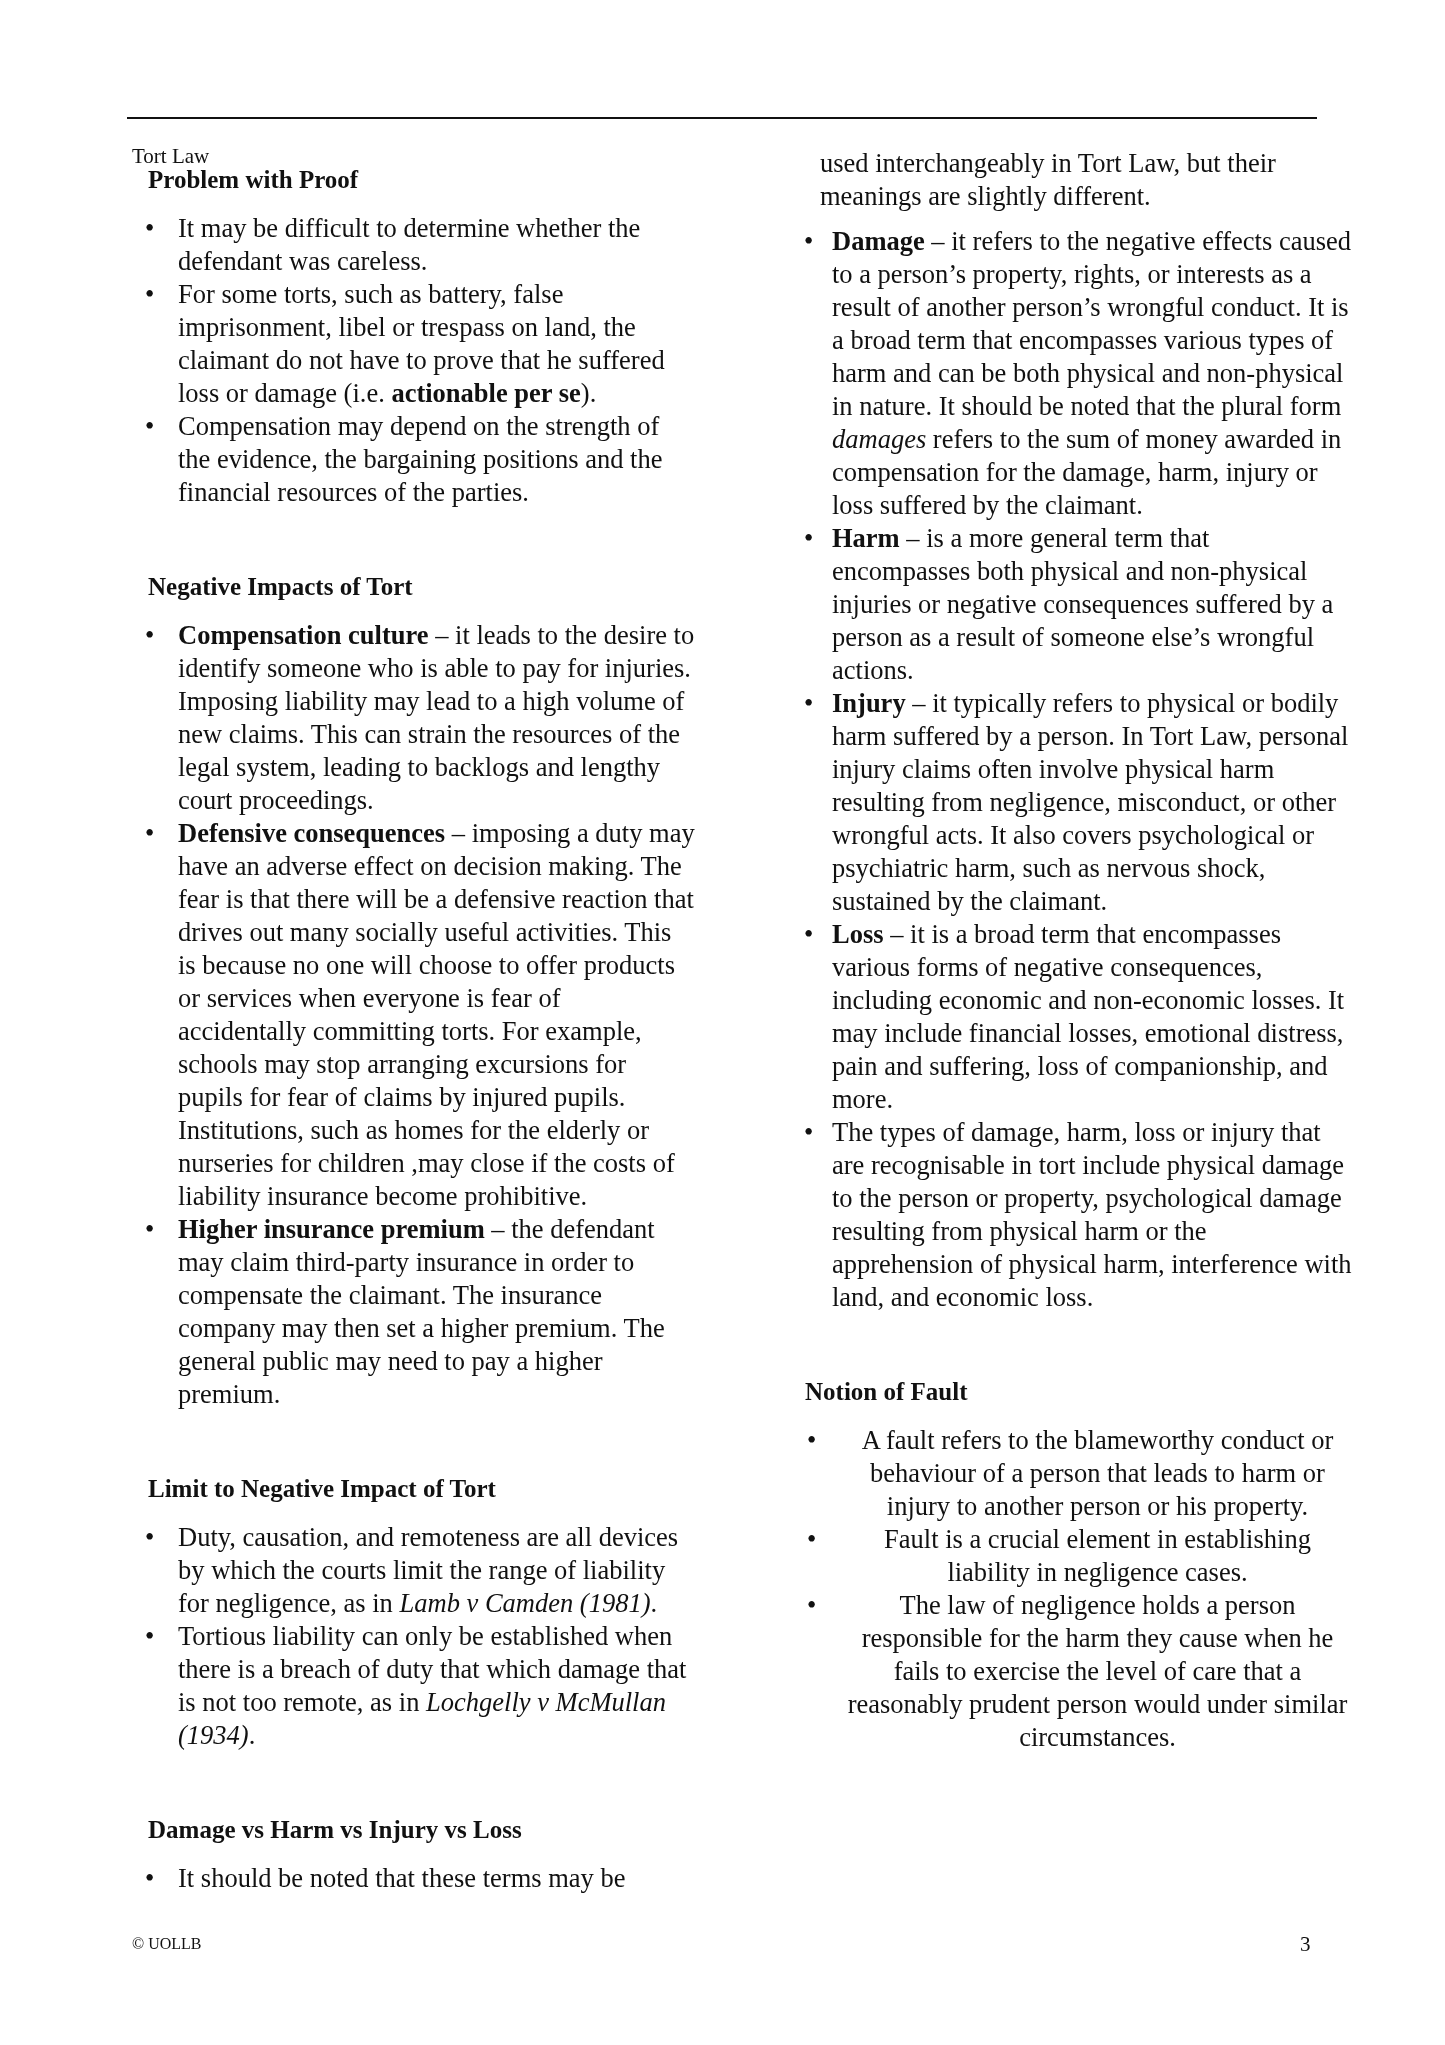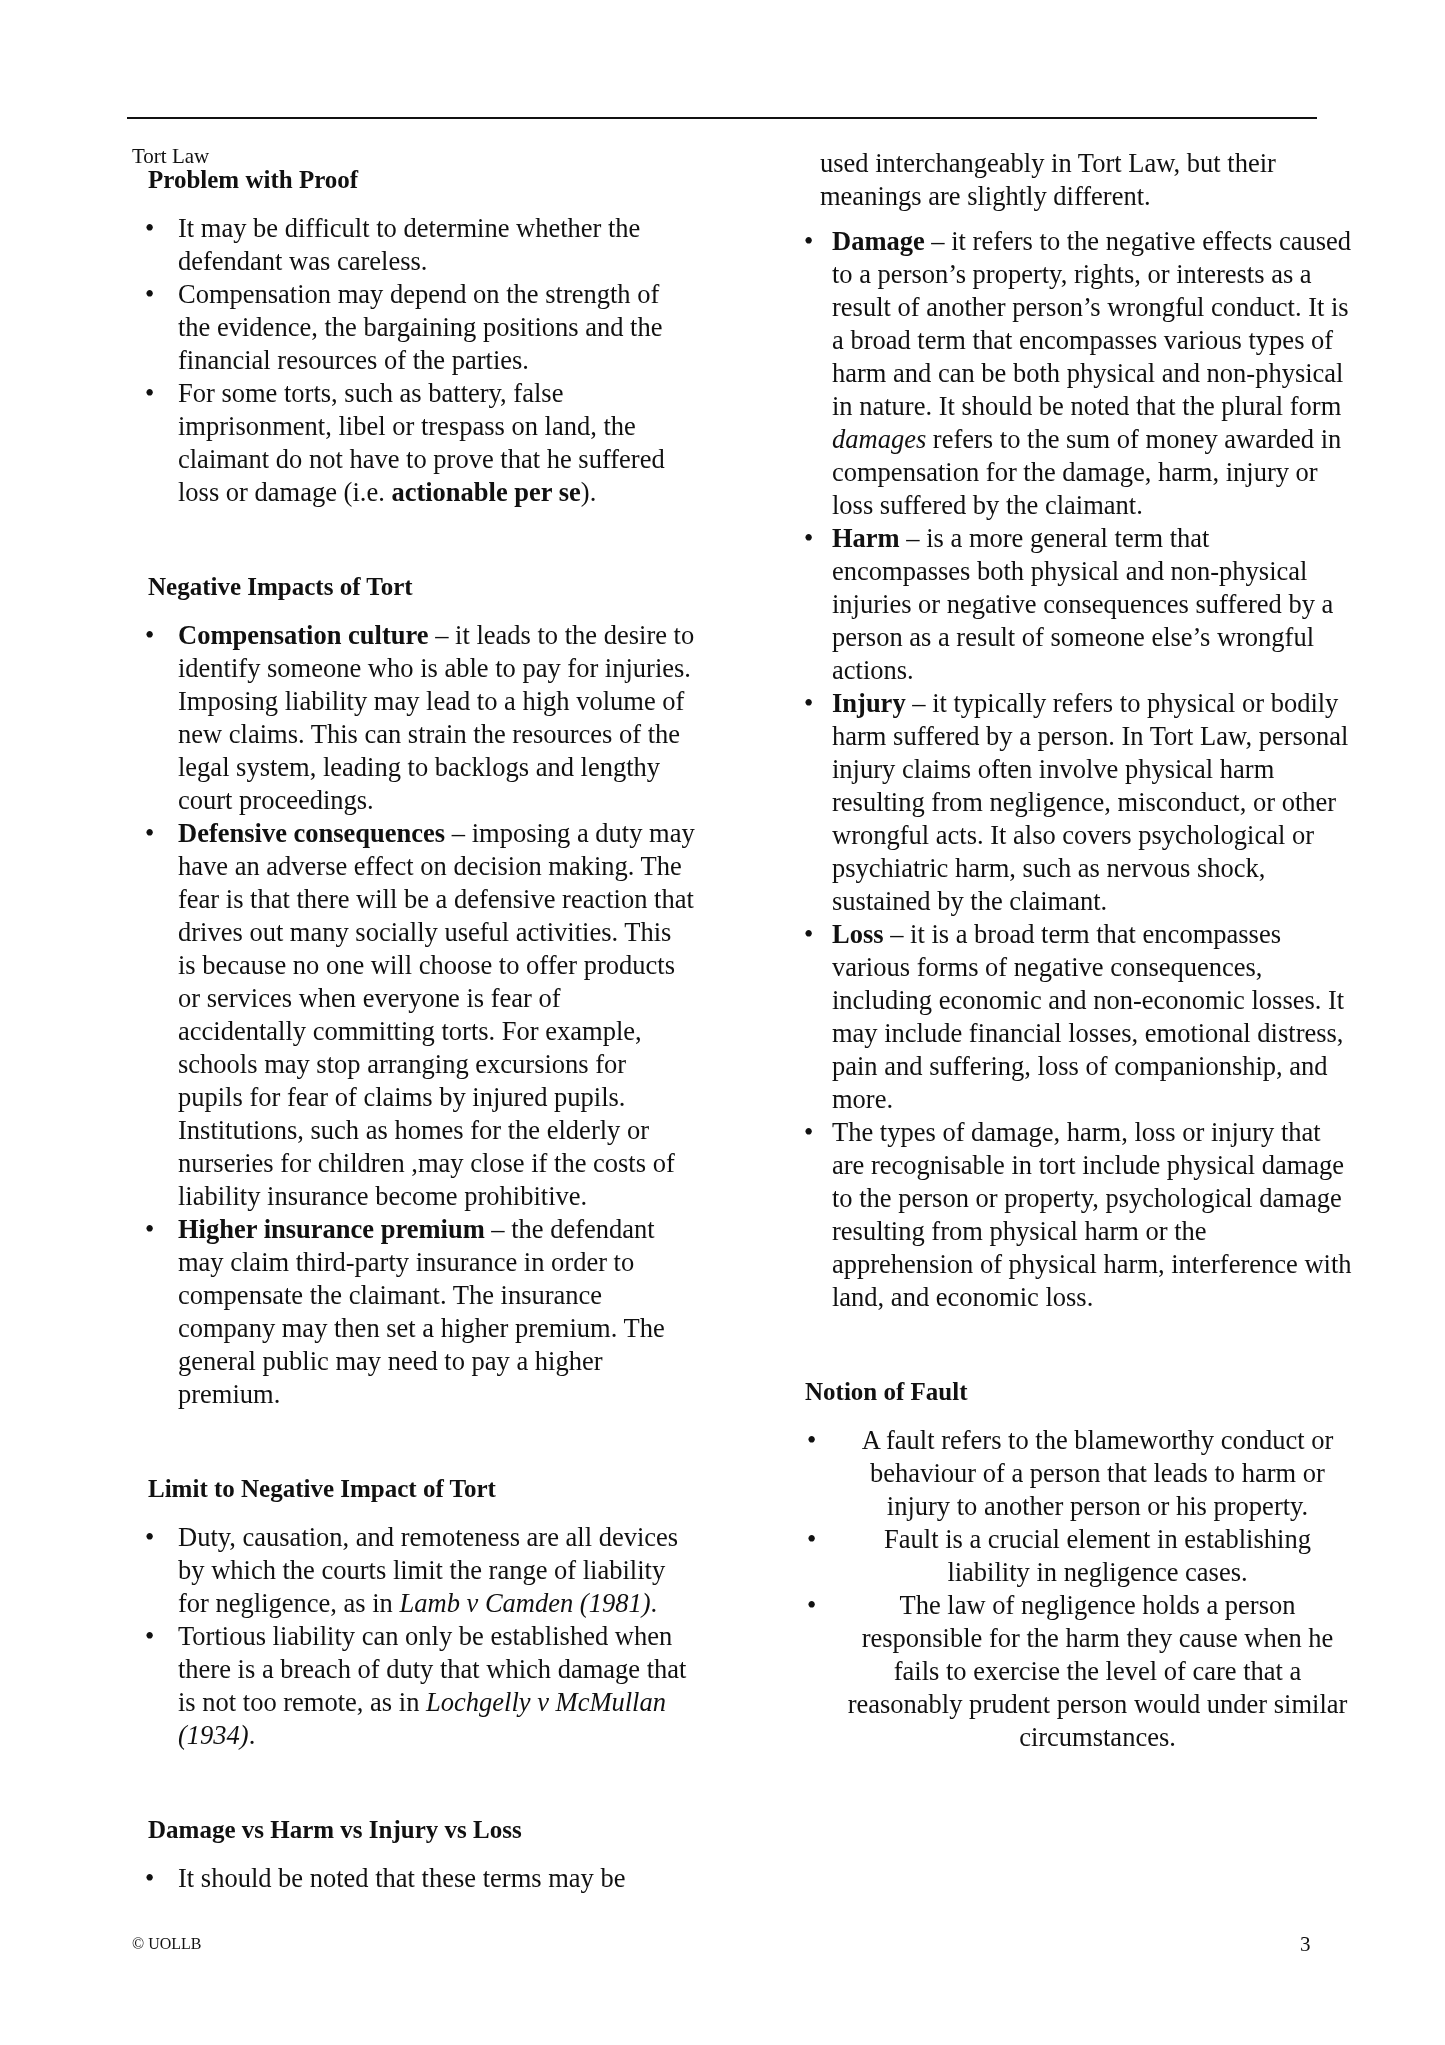--- a/index.html
+++ b/index.html
@@ -30,22 +30,22 @@
 
 <div class="header-title">Tort Law</div>
 <div class="header-rule"></div>
 
 <div class="col col-left">
 
   <section>
     <h2>Problem with Proof</h2>
     <ul>
       <li><span>It may be difficult to determine whether the defendant was careless.</span></li>
+      <li><span>For some torts, such as battery, false imprisonment, libel or trespass on land, the claimant do not have to prove that he suffered loss or damage (i.e. </span><b>actionable per se</b><span>).</span></li>
       <li><span>Compensation may depend on the strength of the evidence, the bargaining positions and the financial resources of the parties.</span></li>
-      <li><span>For some torts, such as battery, false imprisonment, libel or trespass on land, the claimant do not have to prove that he suffered loss or damage (i.e. </span><b>actionable per se</b><span>).</span></li>
     </ul>
   </section>
 
   <div class="gap"></div>
 
   <section>
     <h2>Negative Impacts of Tort</h2>
     <ul>
       <li><b>Compensation culture</b><span> – it leads to the desire to identify someone who is able to pay for injuries. Imposing liability may lead to a high volume of new claims. This can strain the resources of the legal system, leading to backlogs and lengthy court proceedings.</span></li>
       <li><b>Defensive consequences</b><span> – imposing a duty may have an adverse effect on decision making. The fear is that there will be a defensive reaction that drives out many socially useful activities. This is because no one will choose to offer products or services when everyone is fear of accidentally committing torts. For example, schools may stop arranging excursions for pupils for fear of claims by injured pupils. Institutions, such as homes for the elderly or nurseries for children ,may close if the costs of liability insurance become prohibitive.</span></li>

